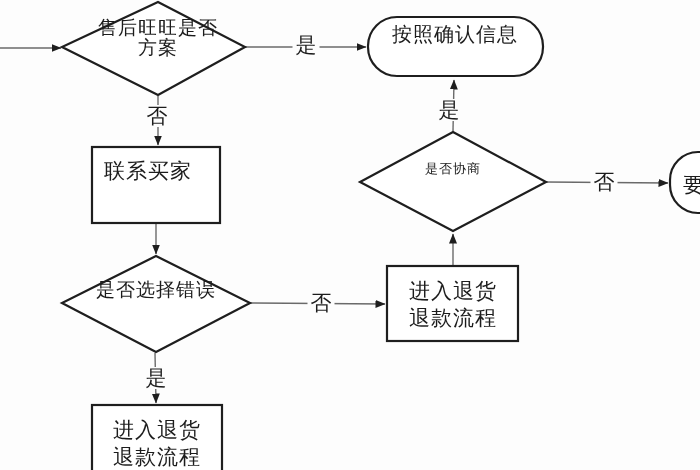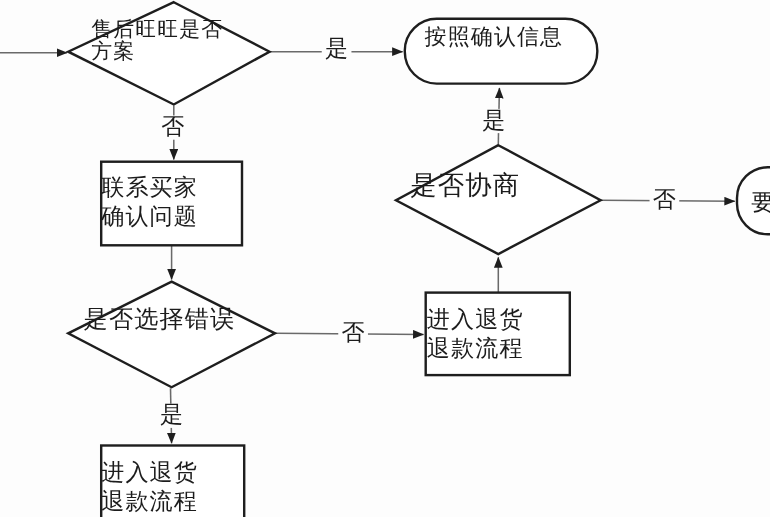--- a/index.html
+++ b/index.html
@@ -15,29 +15,29 @@
     background:var(--background);
     overflow:hidden;
     font-family:"Liberation Sans","DejaVu Sans",sans-serif;
   }
   .canvas svg{position:absolute;left:0;top:0;}
   .shape{fill:#ffffff;stroke:var(--shape_stroke);stroke-width:2.2;}
   .conn{stroke:var(--connector);stroke-width:1.4;fill:none;}
   .arrowhead{fill:var(--shape_stroke);}
   .node-text{
     position:absolute;
-    text-align:left;
+    text-align:center;
     color:var(--text);
     letter-spacing:1px;
     z-index:2;
   }
   .node-text span{display:block;}
   .t-d1{font-size:19px;line-height:20px;}
-  .t-d2{font-size:24px;line-height:25px;}
-  .t-d3{font-size:22px;line-height:24px;}
+  .t-d2{font-size:13px;line-height:25px;}
+  .t-d3{font-size:19px;line-height:24px;}
   .t-proc{font-size:21px;line-height:27px;}
   .t-term{font-size:20px;line-height:25px;}
   .edge-label{
     position:absolute;
     transform:translate(-50%,-50%);
     background:var(--background);
     color:var(--text);
     font-size:21px;
     line-height:22px;
     padding:0 3px;
@@ -78,27 +78,26 @@
       <rect class="shape" x="92" y="405" width="130" height="78"></rect>
       <rect class="shape" x="670" y="152" width="95" height="61" rx="28" ry="28"></rect>
     </g>
   </svg>
 
   <div class="node-text t-d1" style="left:83px;top:18px;width:150px;">
     <span>售后旺旺是否</span>
     <span>方案</span>
   </div>
 
-  <div class="node-text t-term" style="left:370px;top:22px;width:170px;margin-left:16px;">
+  <div class="node-text t-term" style="left:370px;top:22px;width:170px;">
     <span>按照确认信息</span>
   </div>
 
   <div class="node-text t-proc" style="left:92px;top:157px;width:112px;">
     <span>联系买家</span>
-    <span>确认问题</span>
   </div>
 
   <div class="node-text t-d2" style="left:373px;top:156px;width:160px;">
     <span>是否协商</span>
   </div>
 
   <div class="node-text t-proc" style="left:388px;top:277px;width:130px;">
     <span>进入退货</span>
     <span>退款流程</span>
   </div>

